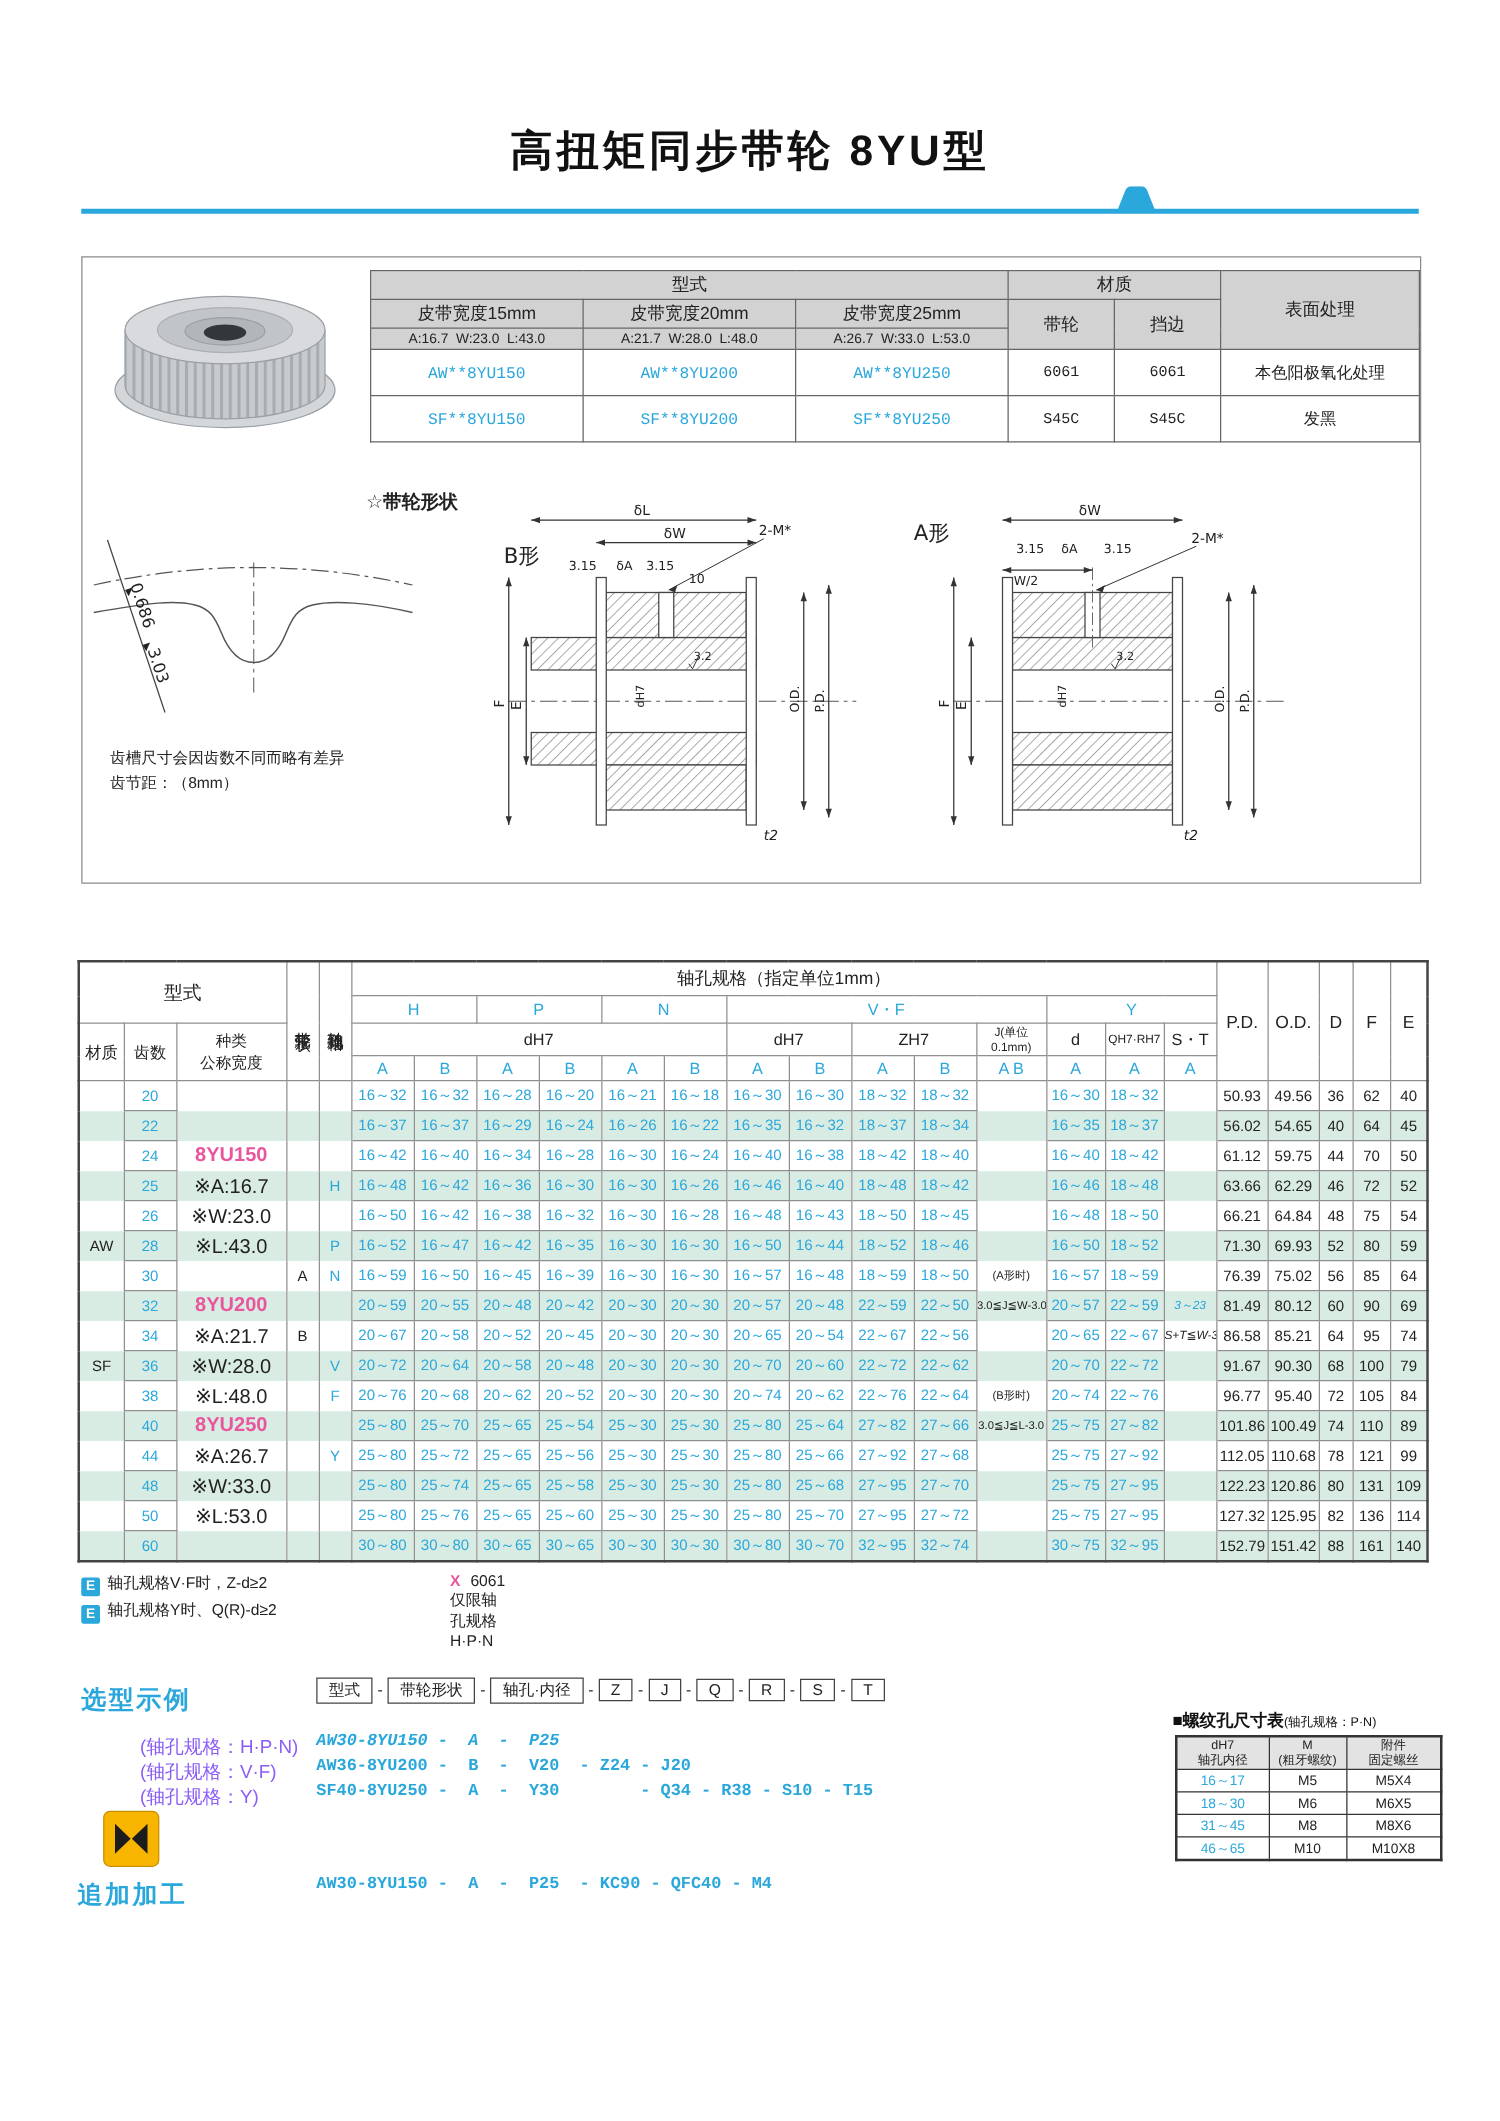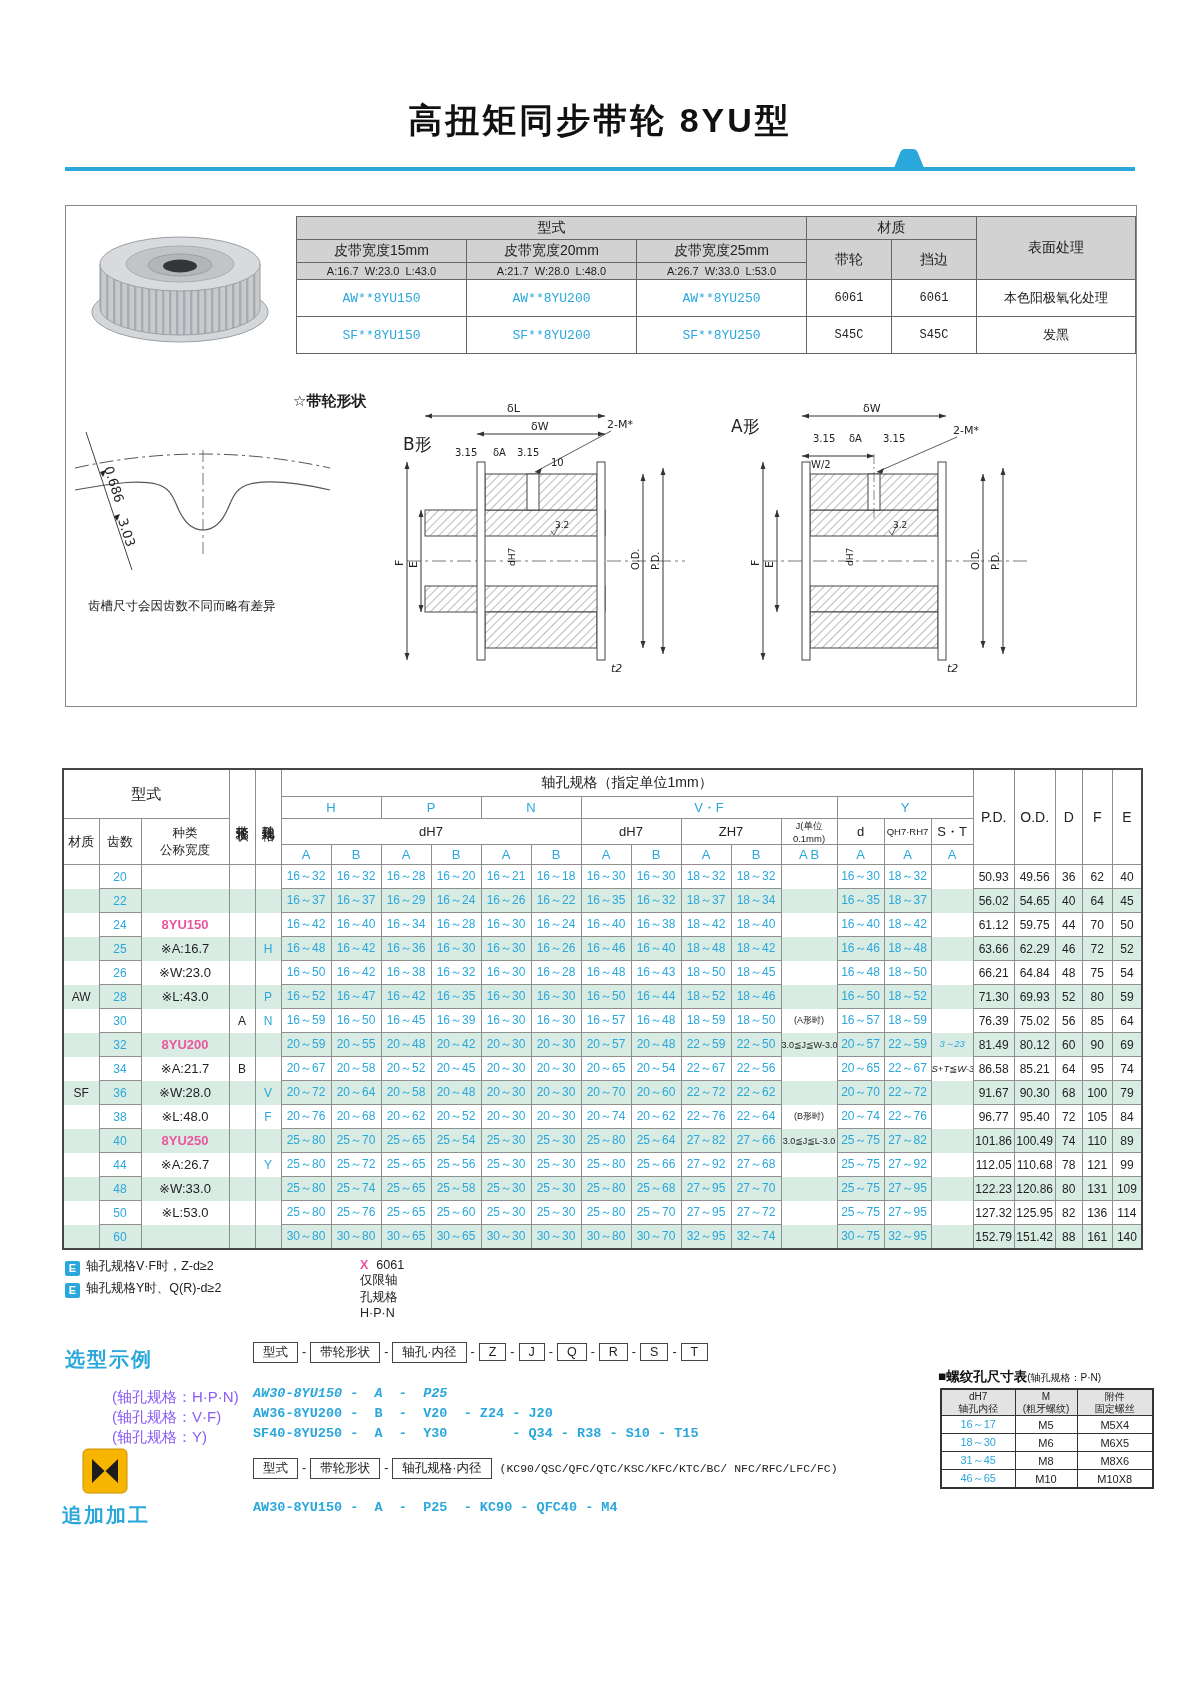--- a/index.html
+++ b/index.html
@@ -25,21 +25,21 @@
   .notes{font-size:12.5px;line-height:20px;color:#222;}
   
   .maintable{left:62px;top:768px;width:1073px;table-layout:fixed;font-size:12px;}
   .maintable td,.maintable th{border:1px solid #8f8f8f;text-align:center;padding:0;font-weight:normal;}
   .maintable{border:2px solid #454545;}
   .maintable thead td{background:#fff;font-size:13px;}
   .maintable .bluetxt{color:#2aa7db;}
   .maintable tbody td{height:23px;color:#2aa7db;font-size:12px;white-space:nowrap;overflow:hidden;}
   .maintable tbody td.blk{color:#222;}
   .maintable tbody td.pink{color:#e9569d;font-weight:bold;font-size:12.5px;}
-  .maintable tbody td.type{font-size:13px;}
+  .maintable tbody td.type{font-size:16px;}
   .maintable tbody tr:nth-child(even) td{background:#d9ece3;}
   .maintable td.nb{border-top:none;border-bottom:none;}
   .maintable td.jc{font-size:9px;color:#222;}
   .maintable td.stc{font-size:9.5px;font-style:italic;}
   .maintable .smallhd{font-size:9.5px;}
   .vert div{writing-mode:vertical-rl;text-orientation:upright;margin:auto;line-height:1.05;letter-spacing:1px;font-size:13px;}
   .pre{white-space:pre-line;}
   
   .fnote{font-size:12.5px;color:#222;}
   .emark{display:inline-block;width:15px;height:15px;line-height:15px;background:#2aa7db;color:#fff;
@@ -250,20 +250,21 @@
       <path d="M288,70 l-2.5,7 h5 z" fill="#333"></path>
       <path d="M288,256 l-2.5,-7 h5 z" fill="#333"></path>
     <text x="284" y="172" font-size="10" fill="#222" transform="rotate(-90 284 172)">P.D.</text>
     <text x="178" y="130" font-size="9" fill="#222">3.2</text>
     <path d="M174,133 l3,4 l5,-10" fill="none" stroke="#333" stroke-width="0.8"></path>
     <text x="232" y="274" font-size="11" font-style="italic" fill="#222">t2</text>
   </svg>
 
   <div class="abs notes" style="left:88px;top:596px;width:460px;">
     <div>齿槽尺寸会因齿数不同而略有差异</div>
+    <div>齿节距：（8mm）</div>
   </div>
 
   <table class="abs maintable">
     <colgroup>
       <col style="width:36px">
         <col style="width:42px">
         <col style="width:88px">
         <col style="width:26px">
         <col style="width:26px">
       <col style="width:50px">
@@ -774,21 +775,20 @@
   <div class="abs sellabel" style="left:112px;top:1408px;">(轴孔规格：V·F)</div>
   <div class="abs codeln" style="left:253px;top:1406px;">AW36-8YU200 -  B  -  V20  - Z24 - J20</div>
   <div class="abs sellabel" style="left:112px;top:1428px;">(轴孔规格：Y)</div>
   <div class="abs codeln" style="left:253px;top:1426px;">SF40-8YU250 -  A  -  Y30        - Q34 - R38 - S10 - T15</div>
 
   <svg class="abs" style="left:82px;top:1448px;" width="46" height="46">
     <rect x="1" y="1" width="44" height="44" rx="5" fill="#f7b500" stroke="#c98f00"></rect>
     <path d="M10 11 L22.5 23 L10 35 Z M36 11 L23.5 23 L36 35 Z" fill="#1c1c1c"></path>
   </svg>
   <div class="abs bluehead" style="left:62px;top:1502px;">追加加工</div>
-  <div class="abs" style="left:253px;top:1458px;"><span class="fbox">型式</span><span class="dash">-</span><span class="fbox">带轮形状</span><span class="dash">-</span><span class="fbox">轴孔规格·内径</span><span class="suffix" style="margin-left: 8px;">(KC90/QSC/QFC/QTC/KSC/KFC/KTC/BC/ NFC/RFC/LFC/FC)</span></div>
   <div class="abs codeln" style="left:253px;top:1500px;">AW30-8YU150 -  A  -  P25  - KC90 - QFC40 - M4</div>
 
   <div class="abs thr-title" style="left:938px;top:1368px;">
     <span>■螺纹孔尺寸表</span><span class="thr-sub">(轴孔规格：P·N)</span>
   </div>
   <table class="abs thrtable" style="left:940px;top:1388px;">
     <colgroup>
         <col style="width:74px">
         <col style="width:62px">
         <col style="width:76px">

